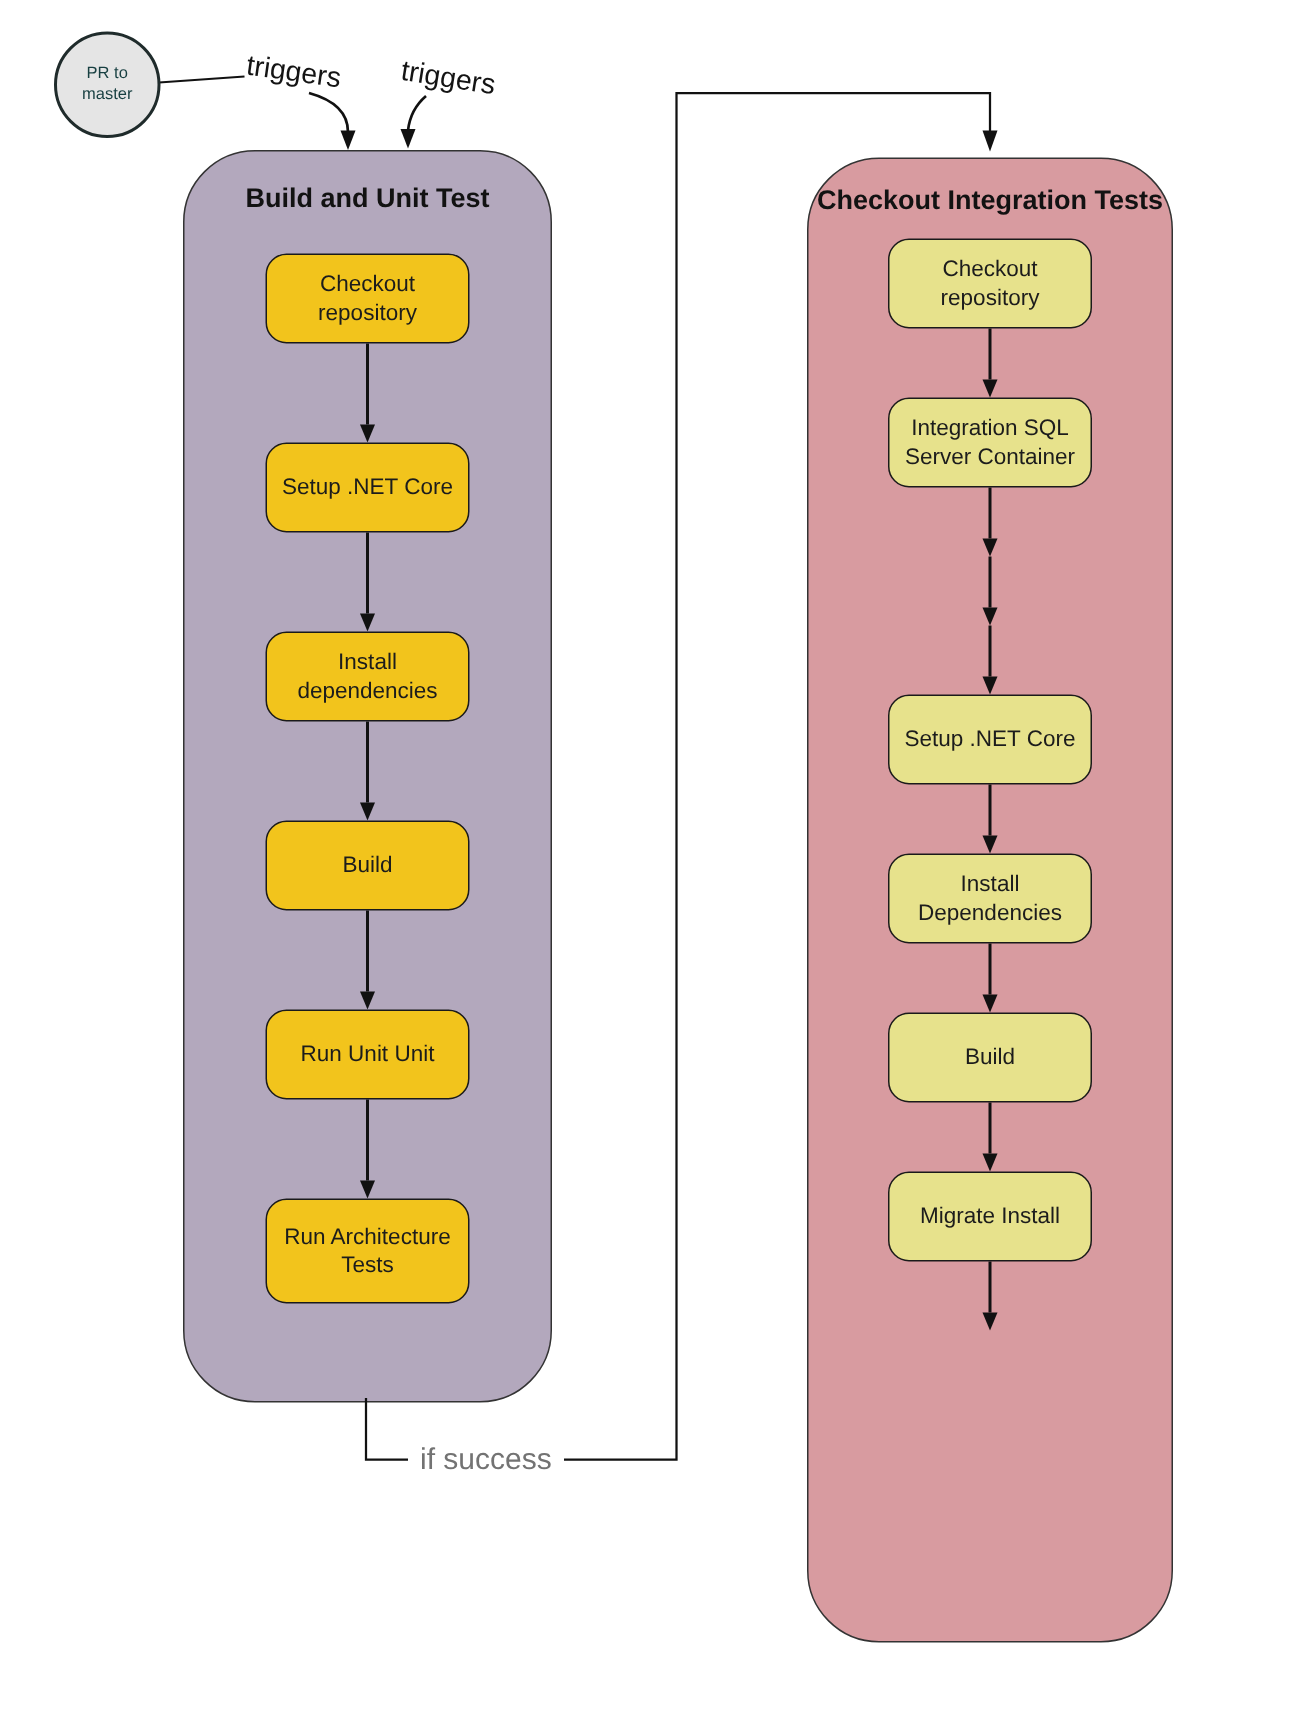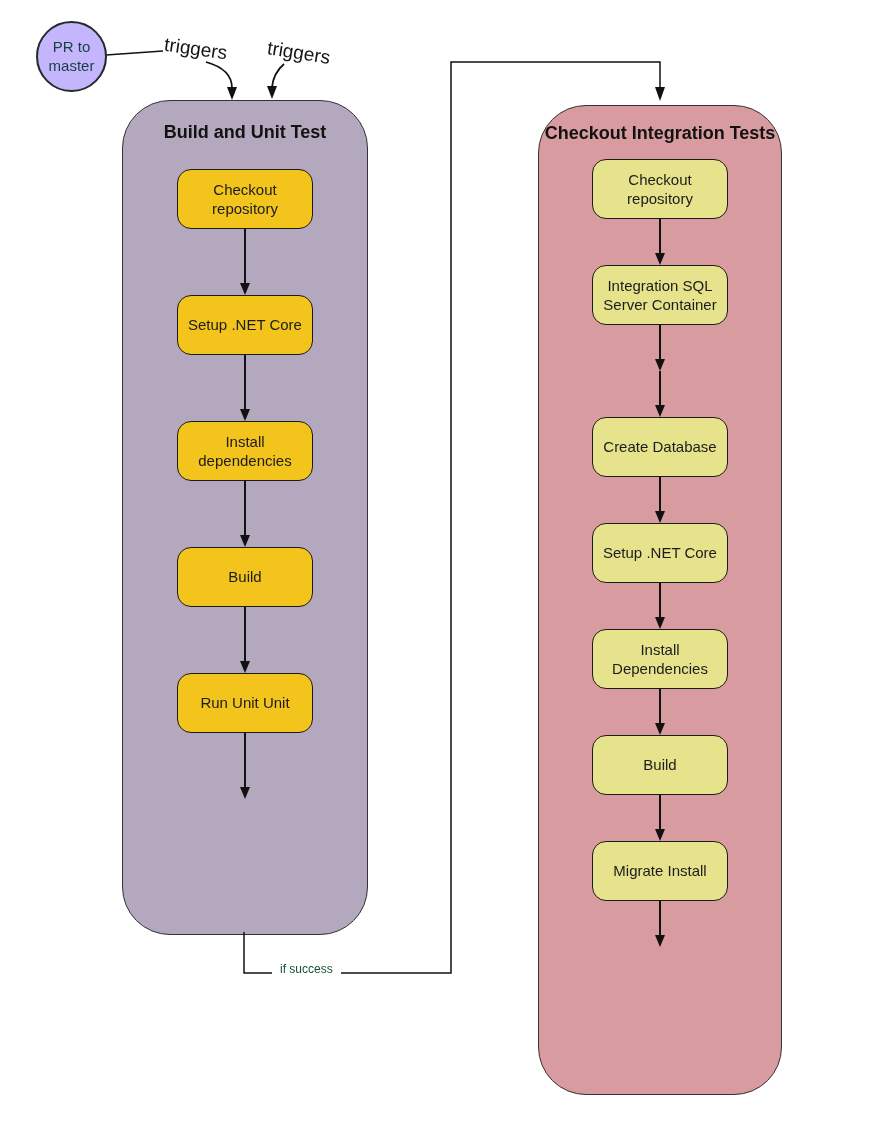--- a/index.html
+++ b/index.html
@@ -9,27 +9,27 @@
     height: 1140px;
     background: #ffffff;
     font-family: "Liberation Sans", sans-serif;
     overflow: hidden;
   }
 
   
   .trigger-circle {
     position: absolute;
     border-radius: 50%;
-    background: #c4b5fd;
+    background: #e5e5e5;
     border: 2px solid #1f2b2b;
     display: flex;
     align-items: center;
     justify-content: center;
     text-align: center;
-    font-size: 15px;
+    font-size: 11px;
     line-height: 1.25;
     color: #173f41;
     box-sizing: border-box;
     z-index: 4;
     padding: 4px;
   }
   #pr-circle   { left: 36px;  top: 21px; width: 71px; height: 71px; }
   #push-circle { left: 350px; top: 18px; width: 75px; height: 75px; }
 
   
@@ -119,22 +119,22 @@
     position: absolute;
     left: 0; top: 0;
     z-index: 3;
     pointer-events: none;
   }
   #success-edge-label {
     position: absolute;
     left: 272px; top: 962px;
     background: #ffffff;
     padding: 0 8px;
-    font-size: 12px;
-    color: #14532d;
+    font-size: 20px;
+    color: #737373;
     z-index: 5;
     white-space: nowrap;
   }
 </style>
 </head>
 <body>
 
 <div id="canvas">
 
   <div class="trigger-circle" id="pr-circle">
@@ -165,30 +165,30 @@
     <div class="step">Checkout repository</div>
     <div class="flow-arrow"></div>
     <div class="step">Setup .NET Core</div>
     <div class="flow-arrow"></div>
     <div class="step">Install dependencies</div>
     <div class="flow-arrow"></div>
     <div class="step">Build</div>
     <div class="flow-arrow"></div>
     <div class="step">Run Unit Unit</div>
     <div class="flow-arrow"></div>
+    <div class="step tall">Run Architecture Tests</div>
   </div>
 
   <div class="pipeline" id="pipeline-integration">
     <div class="pipeline-title">Checkout Integration Tests</div>
     <div class="step">Checkout repository</div>
     <div class="flow-arrow"></div>
     <div class="step">Integration SQL Server Container</div>
     <div class="flow-arrow"></div>
     <div class="flow-arrow"></div>
-    <div class="step">Create Database</div>
     <div class="flow-arrow"></div>
     <div class="step">Setup .NET Core</div>
     <div class="flow-arrow"></div>
     <div class="step">Install Dependencies</div>
     <div class="flow-arrow"></div>
     <div class="step">Build</div>
     <div class="flow-arrow"></div>
     <div class="step">Migrate Install</div>
     <div class="flow-arrow"></div>
   </div>

